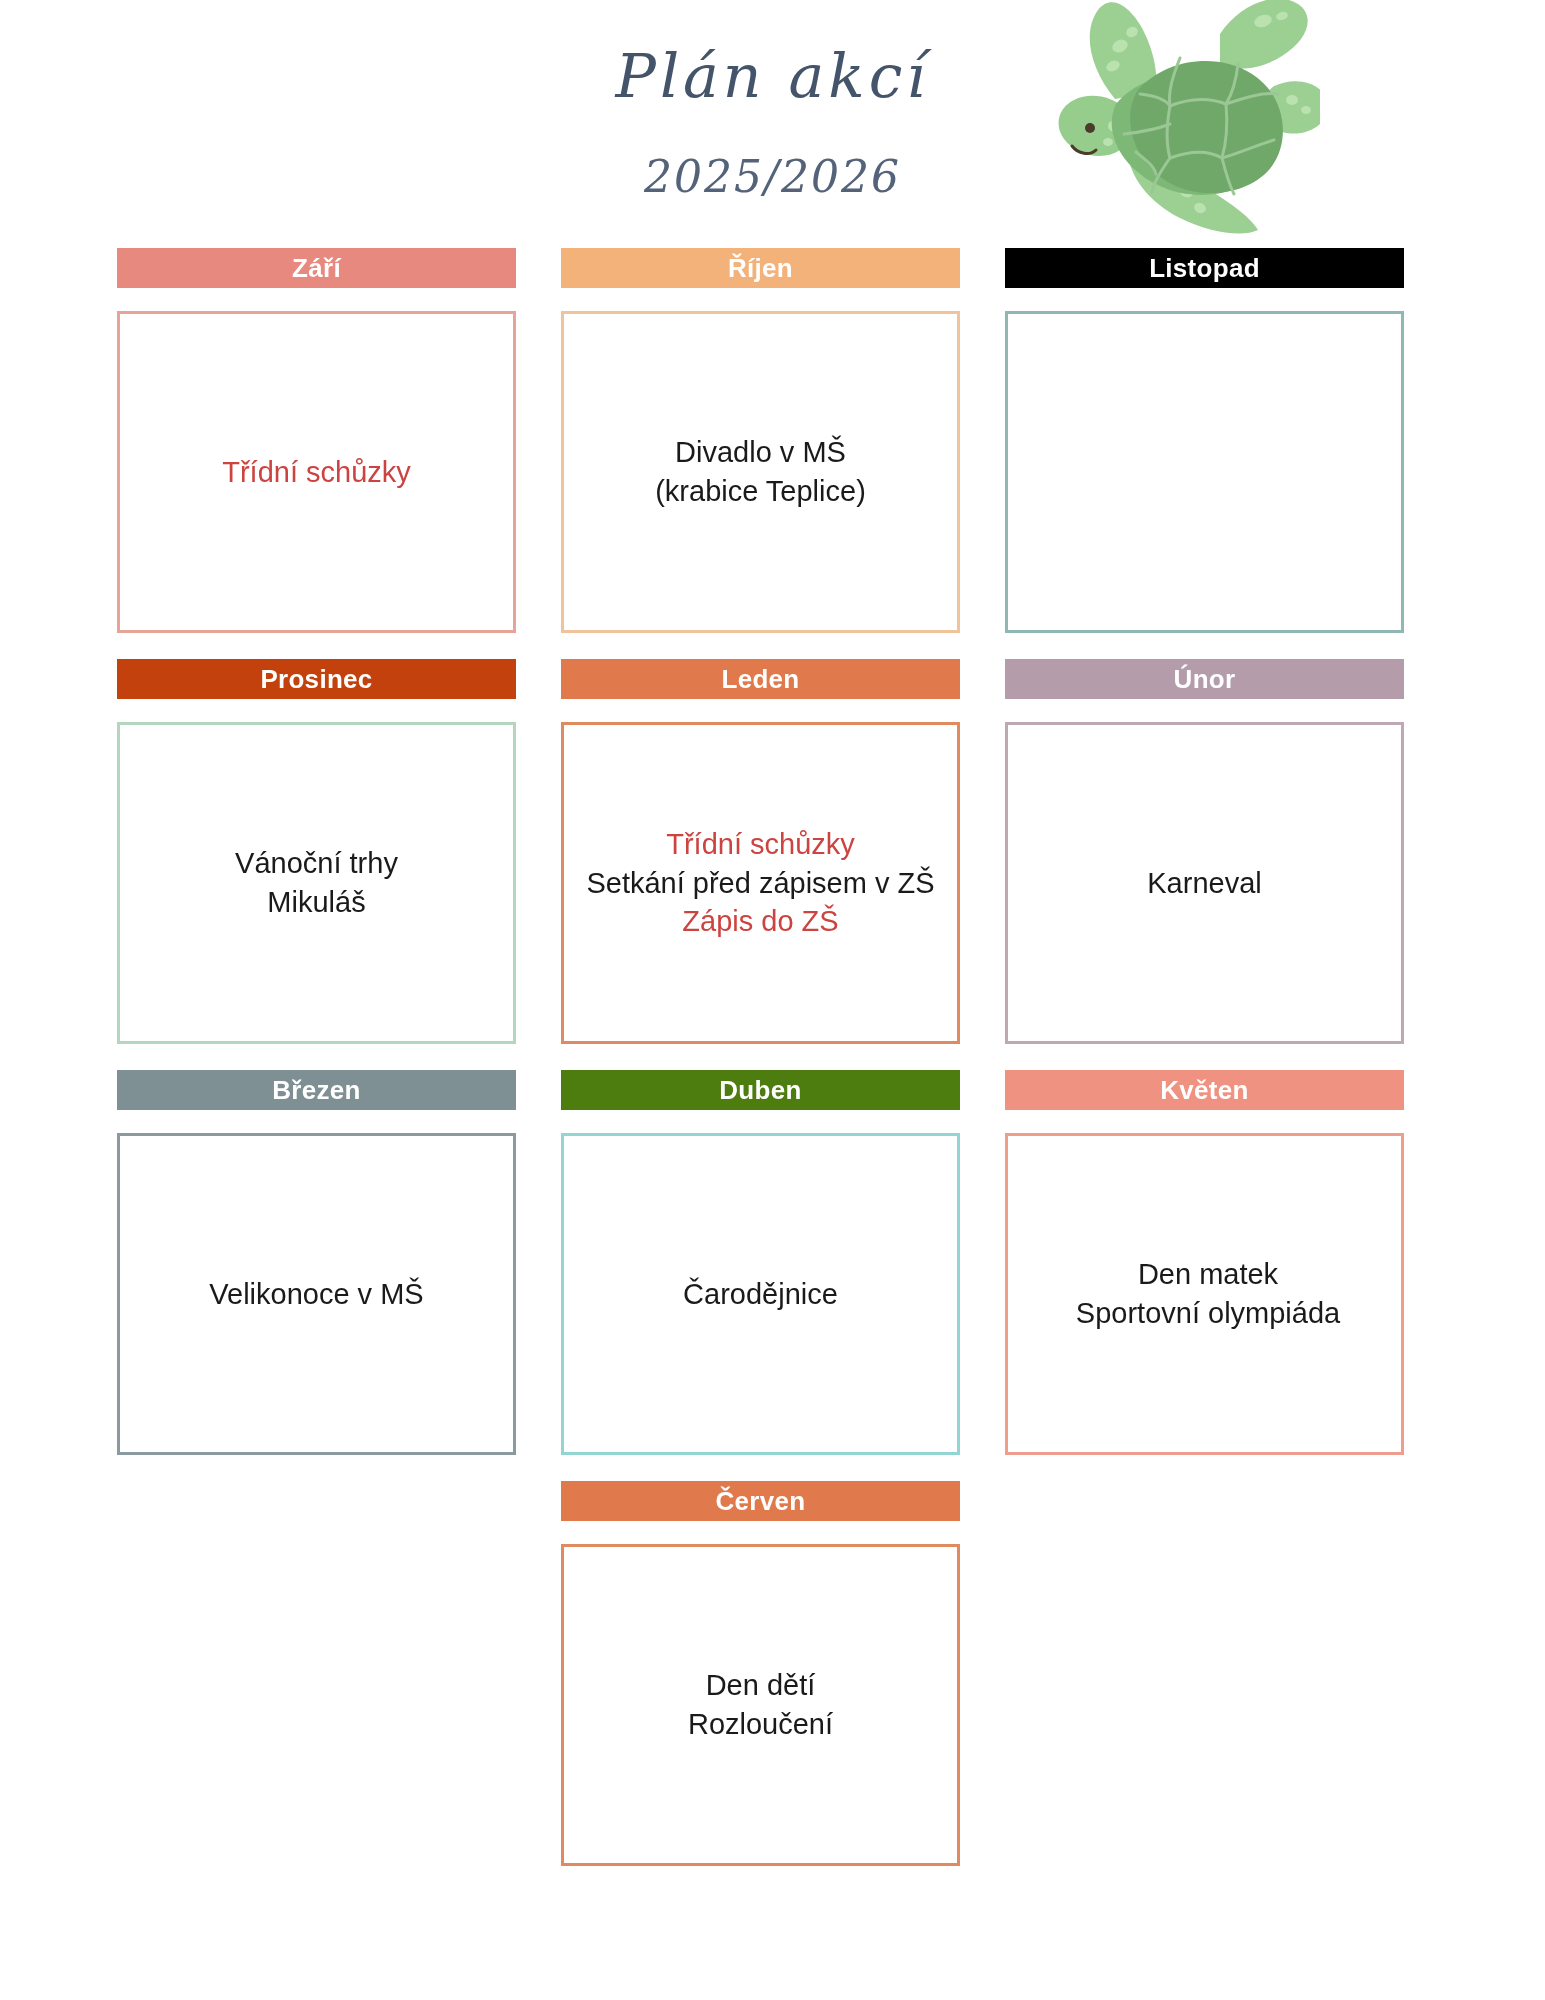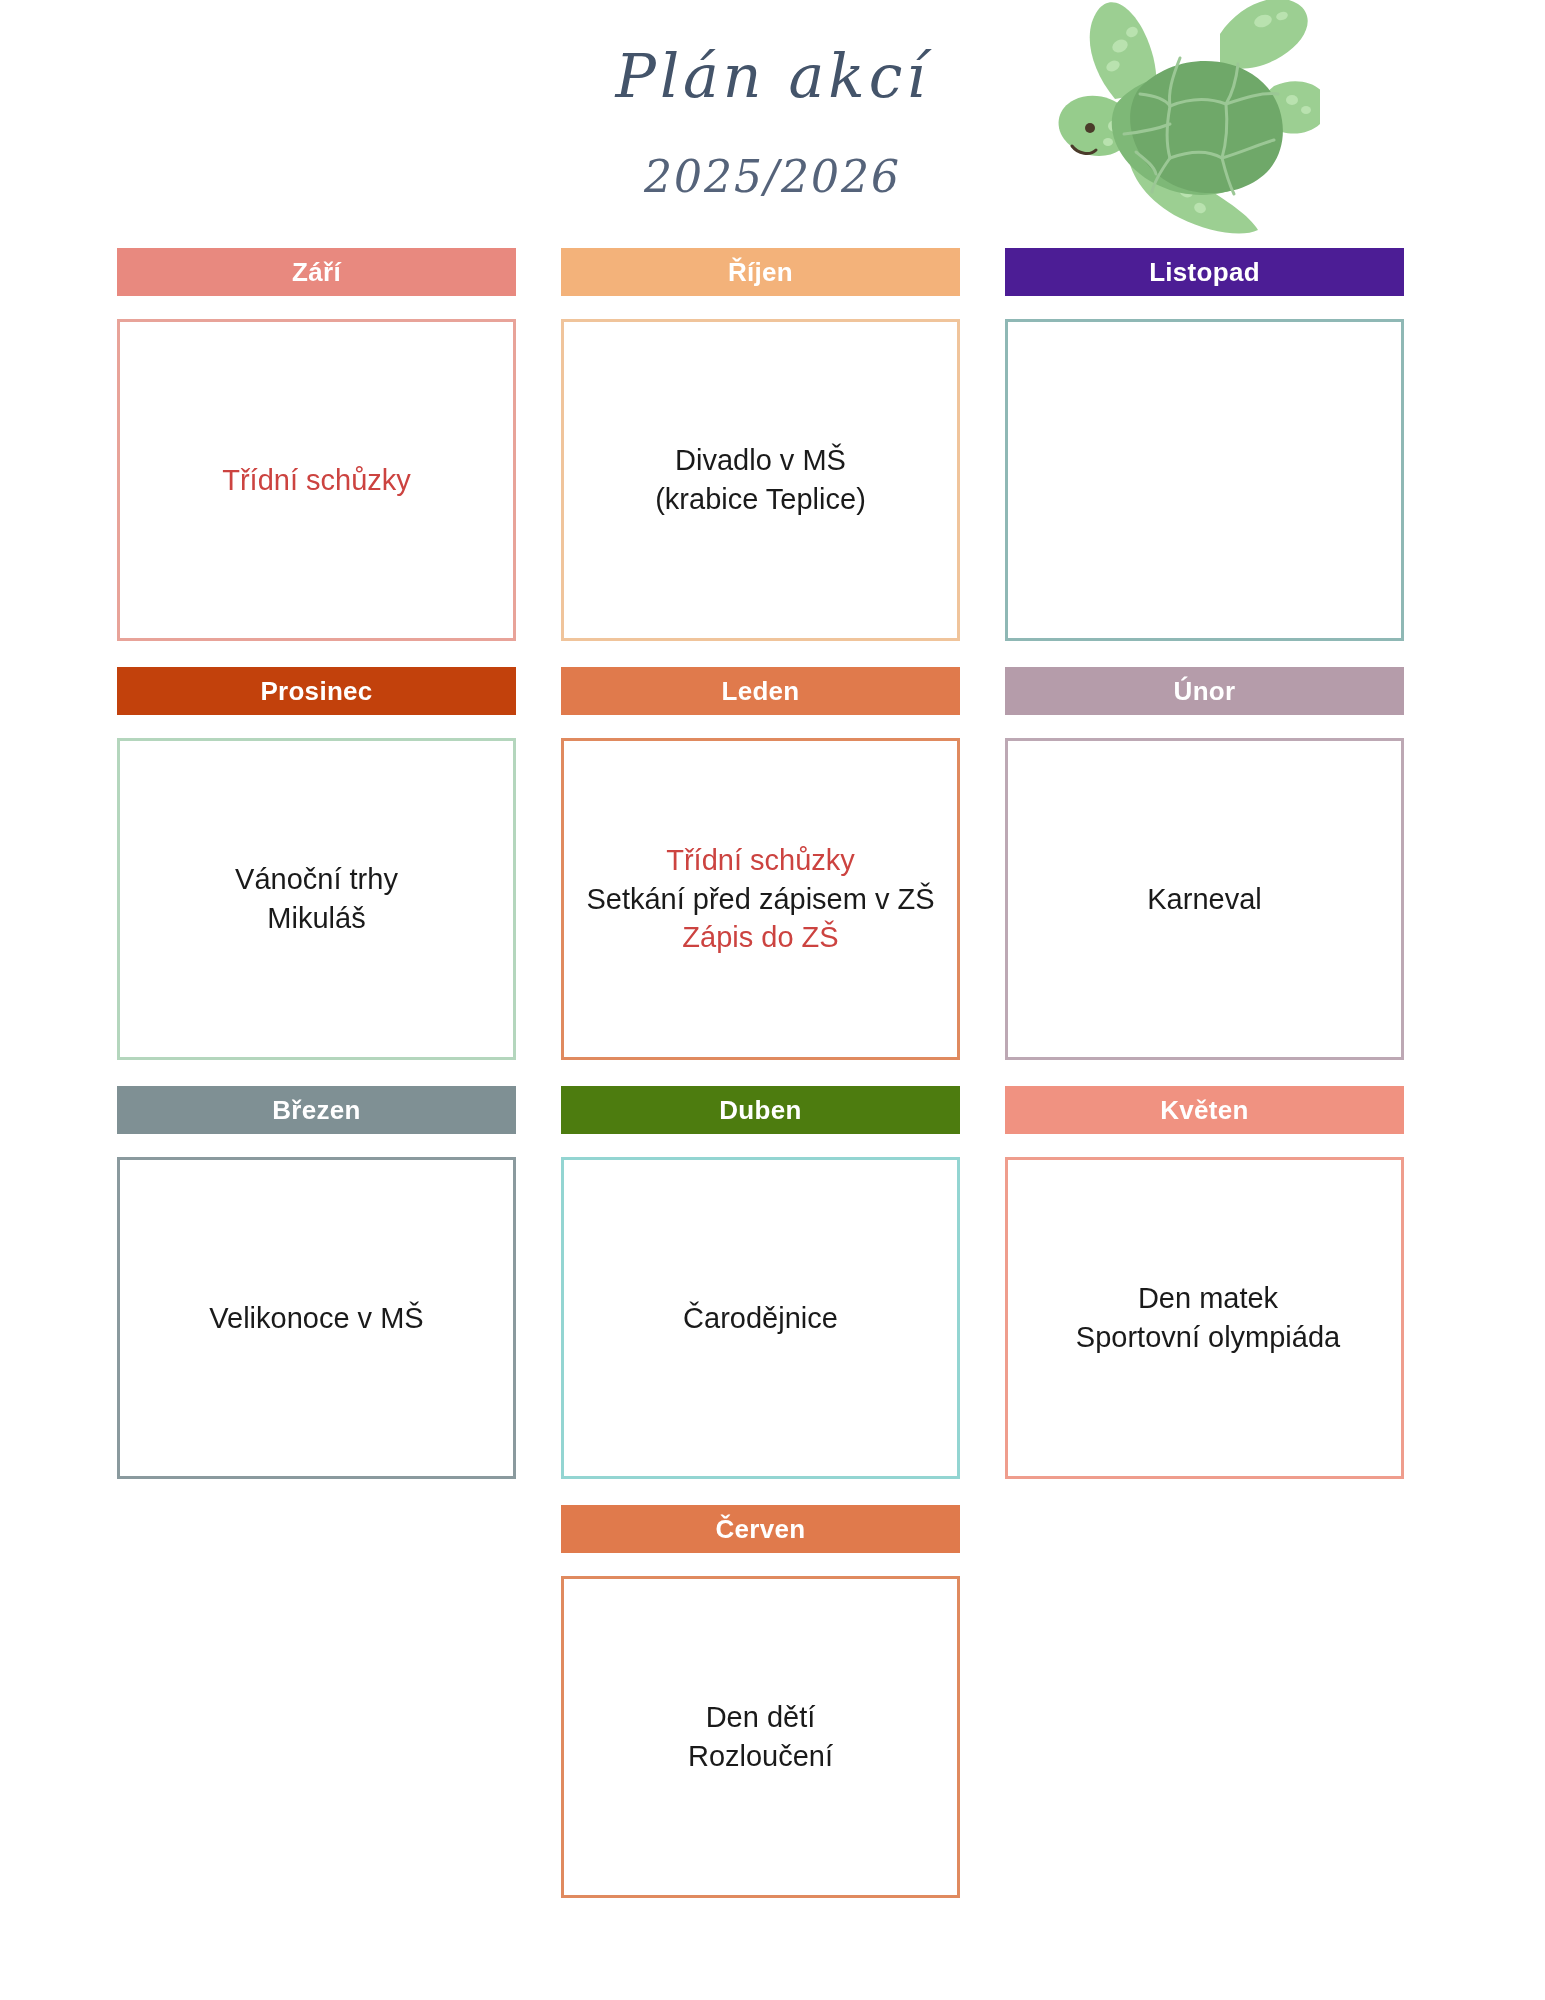--- a/index.html
+++ b/index.html
@@ -80,21 +80,21 @@
 
   .cellwrap {
     width: 399px;
     display: flex;
     flex-direction: column;
   }
 
   .cellwrap.spacer { visibility: hidden; }
 
   .month-head {
-    height: 48px;
+    height: 40px;
     display: flex;
     align-items: center;
     justify-content: center;
     color: #ffffff;
     font-size: 26px;
     font-weight: bold;
     letter-spacing: 0.3px;
     font-family: "Liberation Sans", sans-serif;
   }
 
@@ -202,21 +202,21 @@
             <span>Říjen</span>
           </div>
           <div class="month-body" style="border-color: rgb(240, 196, 155);">
             <div class="events">
               <span class="event-line">Divadlo v MŠ</span>
               <span class="event-line">(krabice Teplice)</span>
             </div>
           </div>
         </div>
         <div class="cellwrap">
-          <div class="month-head" style="background: #4c1d95;">
+          <div class="month-head" style="background: #000000;">
             <span>Listopad</span>
           </div>
           <div class="month-body" style="border-color: rgb(143, 184, 181);">
             <div class="events"></div>
           </div>
         </div>
       </div>
       <div class="row row-gap-2">
         <div class="cellwrap">
           <div class="month-head" style="background: #c2410c;">

